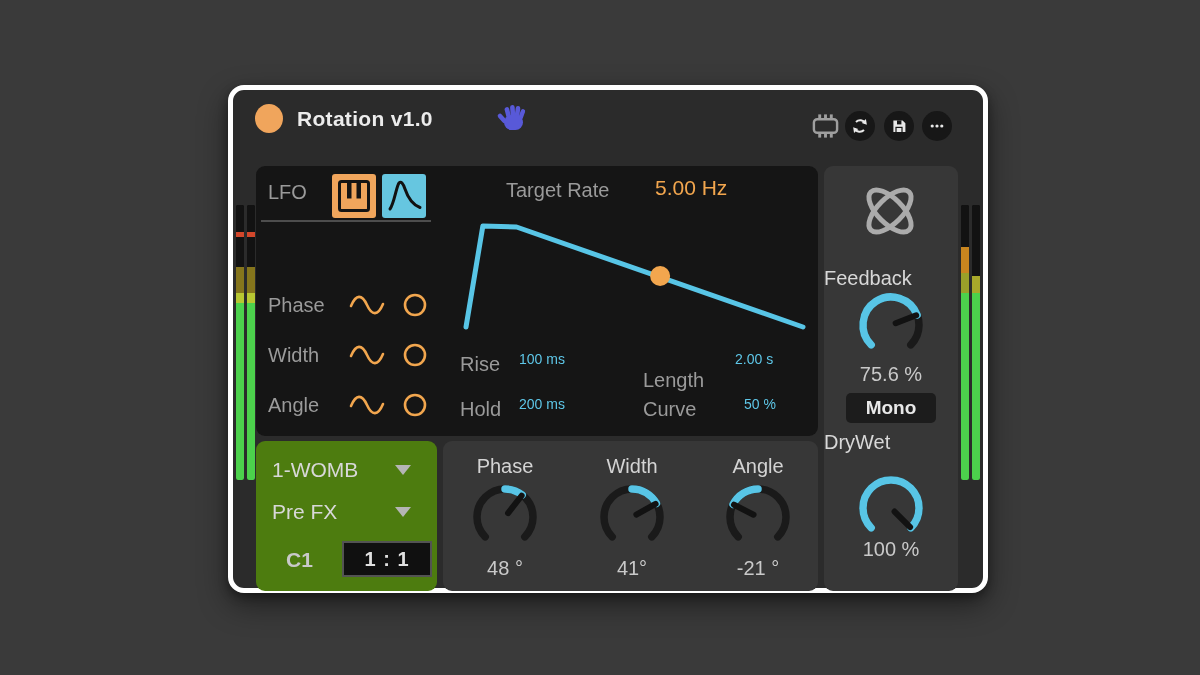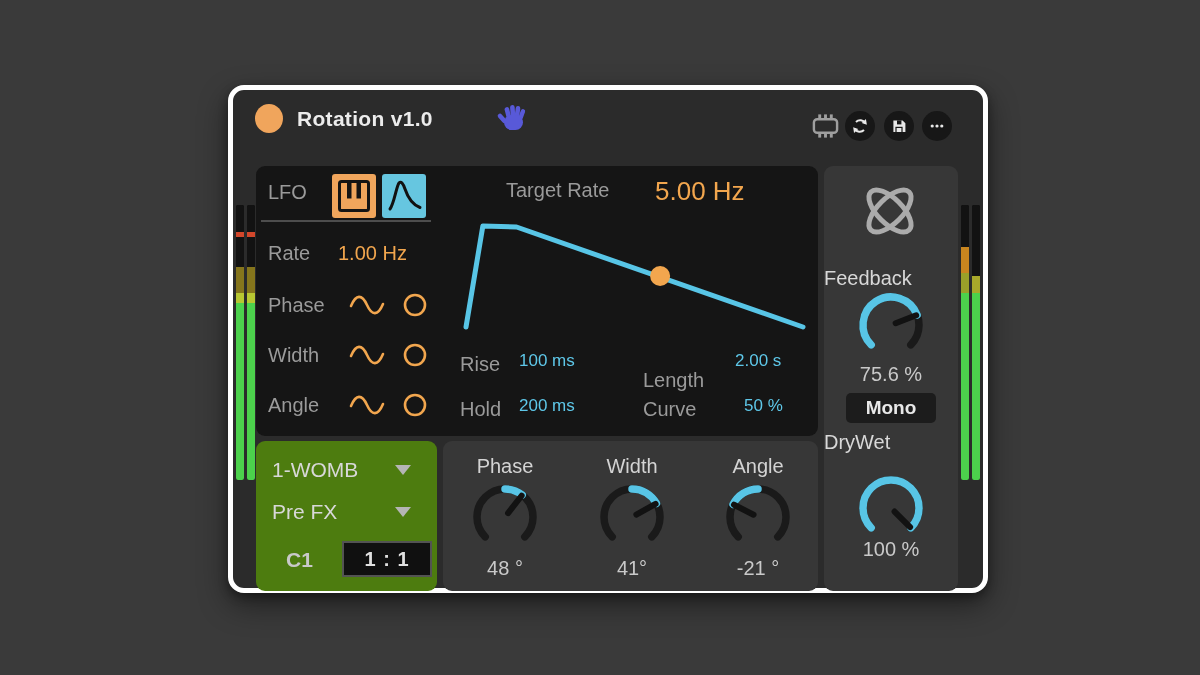--- a/index.html
+++ b/index.html
@@ -36,24 +36,24 @@
   .btn-kb{left:76px;background:#f0a55c;}
   .btn-curve{left:126px;background:#66c6e0;}
   .lfo-div{position:absolute;left:5px;top:54px;width:170px;height:2px;background:#4d4d4d;}
   .lrow{position:absolute;left:0;width:200px;height:30px;}
   .lrow .lab{position:absolute;left:12px;top:0;height:30px;line-height:30px;font-size:20px;color:#9a9a9a;}
   .lrow .oval{position:absolute;left:82px;top:0;height:30px;line-height:30px;font-size:20px;color:#f2a64e;}
   .lrow .sine{position:absolute;left:92px;top:2px;}
   .lrow .ring{position:absolute;left:146px;top:2px;}
   
   .tr-lab{position:absolute;left:250px;top:13px;font-size:20px;color:#9a9a9a;}
-  .tr-val{position:absolute;left:399px;top:10px;font-size:26px;color:#f2a64e;}
+  .tr-val{position:absolute;left:399px;top:10px;font-size:21px;color:#f2a64e;}
   .env{position:absolute;left:200px;top:48px;}
   .ep-lab{position:absolute;font-size:20px;color:#9a9a9a;}
-  .ep-val{position:absolute;font-size:17px;color:#5ec7e8;}
+  .ep-val{position:absolute;font-size:14px;color:#5ec7e8;}
   
   .r-row{position:absolute;left:0;width:181px;height:32px;}
   .r-txt{position:absolute;left:16px;height:32px;line-height:32px;font-size:21px;color:#d8d8d8;}
   .tri{position:absolute;left:139px;top:11px;width:0;height:0;border-left:8px solid transparent;border-right:8px solid transparent;border-top:10px solid #b5b5b5;}
   .note{position:absolute;left:30px;top:102px;height:34px;line-height:34px;font-size:21px;font-weight:bold;color:#c9c9c9;}
   .ratio{position:absolute;left:86px;top:100px;width:90px;height:36px;box-sizing:border-box;background:#101010;border:2px solid #535353;
          text-align:center;line-height:32px;font-size:20px;font-weight:bold;color:#e0e0e0;letter-spacing:1px;}
   
   .kgroup{position:absolute;width:110px;text-align:center;}
   .kgroup .klab{font-size:20px;color:#d4d4d4;height:26px;line-height:26px;}
@@ -168,24 +168,20 @@
         <rect x="24.5" y="7.5" width="4.5" height="17" fill="#141414"></rect>
       </svg>
     </div>
     <div class="btn-sq btn-curve">
       <svg width="44" height="44" viewBox="0 0 44 44">
         <path d="M8 35 C 12 30, 14.5 12, 17 9 C 19 6.8, 21 9, 23 15 C 26 24, 31.5 31, 38 33.5" fill="none" stroke="#111111" stroke-width="3" stroke-linecap="round"></path>
       </svg>
     </div>
     <div class="lfo-div"></div>
 
-    <div class="lrow" style="top:72px">
-      <span class="lab">Rate</span>
-      <span class="oval">1.00 Hz</span>
-    </div>
 
     <div class="lrow" style="top:124px">
       <span class="lab">Phase</span>
       <span class="sine">
         <svg width="38" height="26" viewBox="0 0 38 26">
             <path d="M3 14 C 8 2, 14 2, 19 13 C 24 24, 30 24, 35 12" fill="none" stroke="#f2a64e" stroke-width="2.6" stroke-linecap="round"></path>
           </svg>
       </span>
       <span class="ring">
         <svg width="26" height="26" viewBox="0 0 26 26">

